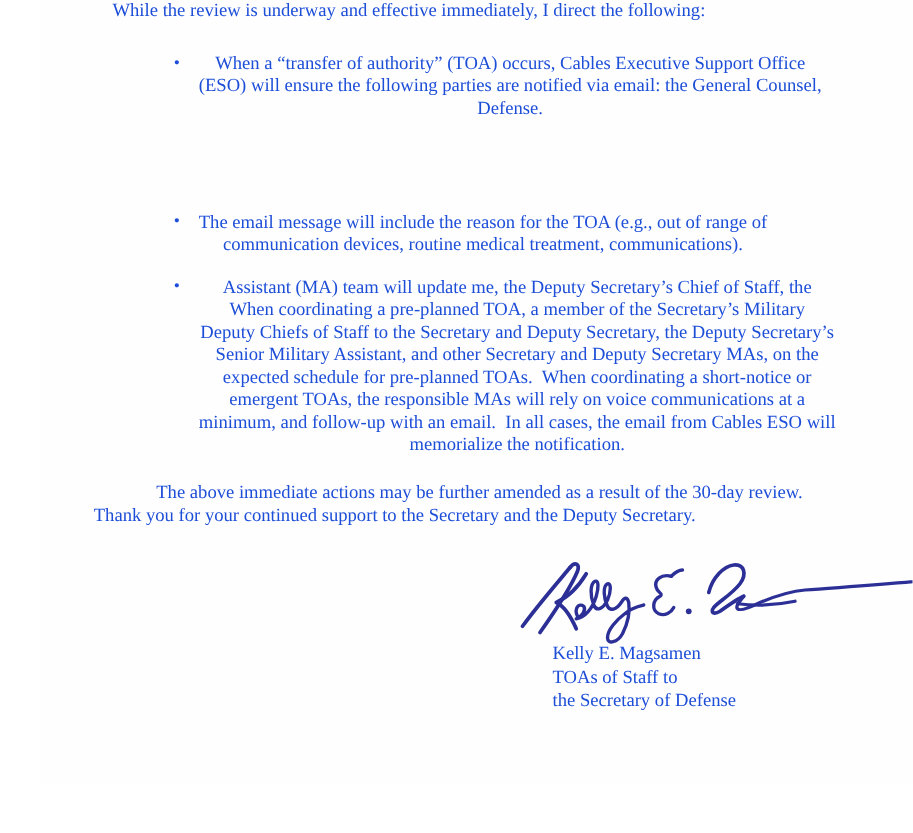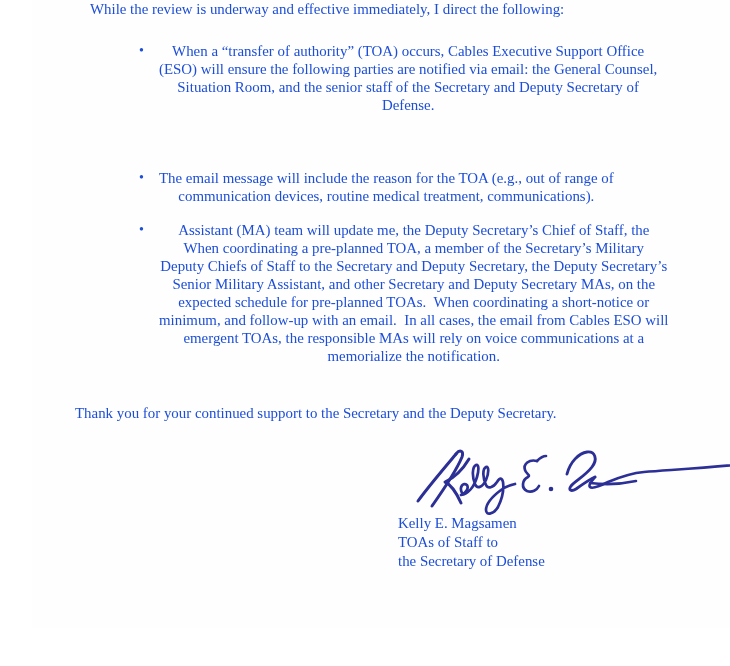--- a/index.html
+++ b/index.html
@@ -18,64 +18,64 @@
   .intro { left:58px; top:0px; }
   .bullet { position:absolute; left:106px; }
   .bullet .dot {
     position:absolute; left:1px; top:0;
     height:18px; line-height:18px; font-size:14px;
   }
   .bullet .blines { margin-left:21px;text-align:center; }
   .closing-1 { left:93px; top:385px; }
   .closing-2 { left:43px; top:404px; }
   .sig-svg { position:absolute; left:380px; top:436px; }
-  .sig-block { left:366px; top:514px; }
+  .sig-block { left:410px; top:514px; }
   .sig-block .line { height:19px; line-height:19px; }
   .cc-row { left:57px; top:625px; }
   .cc-row .cc-label { display:inline-block; width:50px; }
 </style>
 </head>
 <body>
 
 <div class="page">
 
   <div class="abs intro line">While the review is underway and effective immediately, I direct the following:</div>
 
   <div class="bullet" style="top:42px">
     <span class="dot">•</span>
     <div class="blines">
         <div class="line">When a “transfer of authority” (TOA) occurs, Cables Executive Support Office</div>
         <div class="line">(ESO) will ensure the following parties are notified via email: the General Counsel,</div>
-        <div class="line">Situation Room, and the senior staff of the Secretary and Deputy Secretary of</div>
         <div class="line">Defense.</div>
       </div>
   </div>
 
   <div class="bullet" style="top:169px">
     <span class="dot">•</span>
     <div class="blines">
         <div class="line">The email message will include the reason for the TOA (e.g., out of range of</div>
         <div class="line">communication devices, routine medical treatment, communications).</div>
       </div>
   </div>
 
   <div class="bullet" style="top:221px">
     <span class="dot">•</span>
     <div class="blines">
         <div class="line">Assistant (MA) team will update me, the Deputy Secretary’s Chief of Staff, the</div>
         <div class="line">When coordinating a pre-planned TOA, a member of the Secretary’s Military</div>
         <div class="line">Deputy Chiefs of Staff to the Secretary and Deputy Secretary, the Deputy Secretary’s</div>
         <div class="line">Senior Military Assistant, and other Secretary and Deputy Secretary MAs, on the</div>
         <div class="line">expected schedule for pre-planned TOAs.  When coordinating a short-notice or</div>
+        <div class="line">emergent TOAs, the responsible MAs will rely on voice communications at a</div>
         <div class="line">minimum, and follow-up with an email.  In all cases, the email from Cables ESO will</div>
-        <div class="line">emergent TOAs, the responsible MAs will rely on voice communications at a</div>
         <div class="line">memorialize the notification.</div>
       </div>
   </div>
 
+  <div class="abs closing-1 line">The above immediate actions may be further amended as a result of the 30-day review.</div>
   <div class="abs closing-2 line">Thank you for your continued support to the Secretary and the Deputy Secretary.</div>
 
   <svg class="sig-svg" width="352" height="84" viewBox="378 436 352 84" role="img">
     <g fill="none" stroke="#2b2f96" stroke-width="3" stroke-linecap="round" stroke-linejoin="round">
 
       <path d="M 384,501 C 394,487 412,466 422,454"></path>
 
       <path d="M 422,454 C 426,449 430,451 428,457 C 423,469 410,489 398,506"></path>
 
       <path d="M 435,459 C 429,469 420,478 411,482 C 418,485 423,494 427,503"></path>

